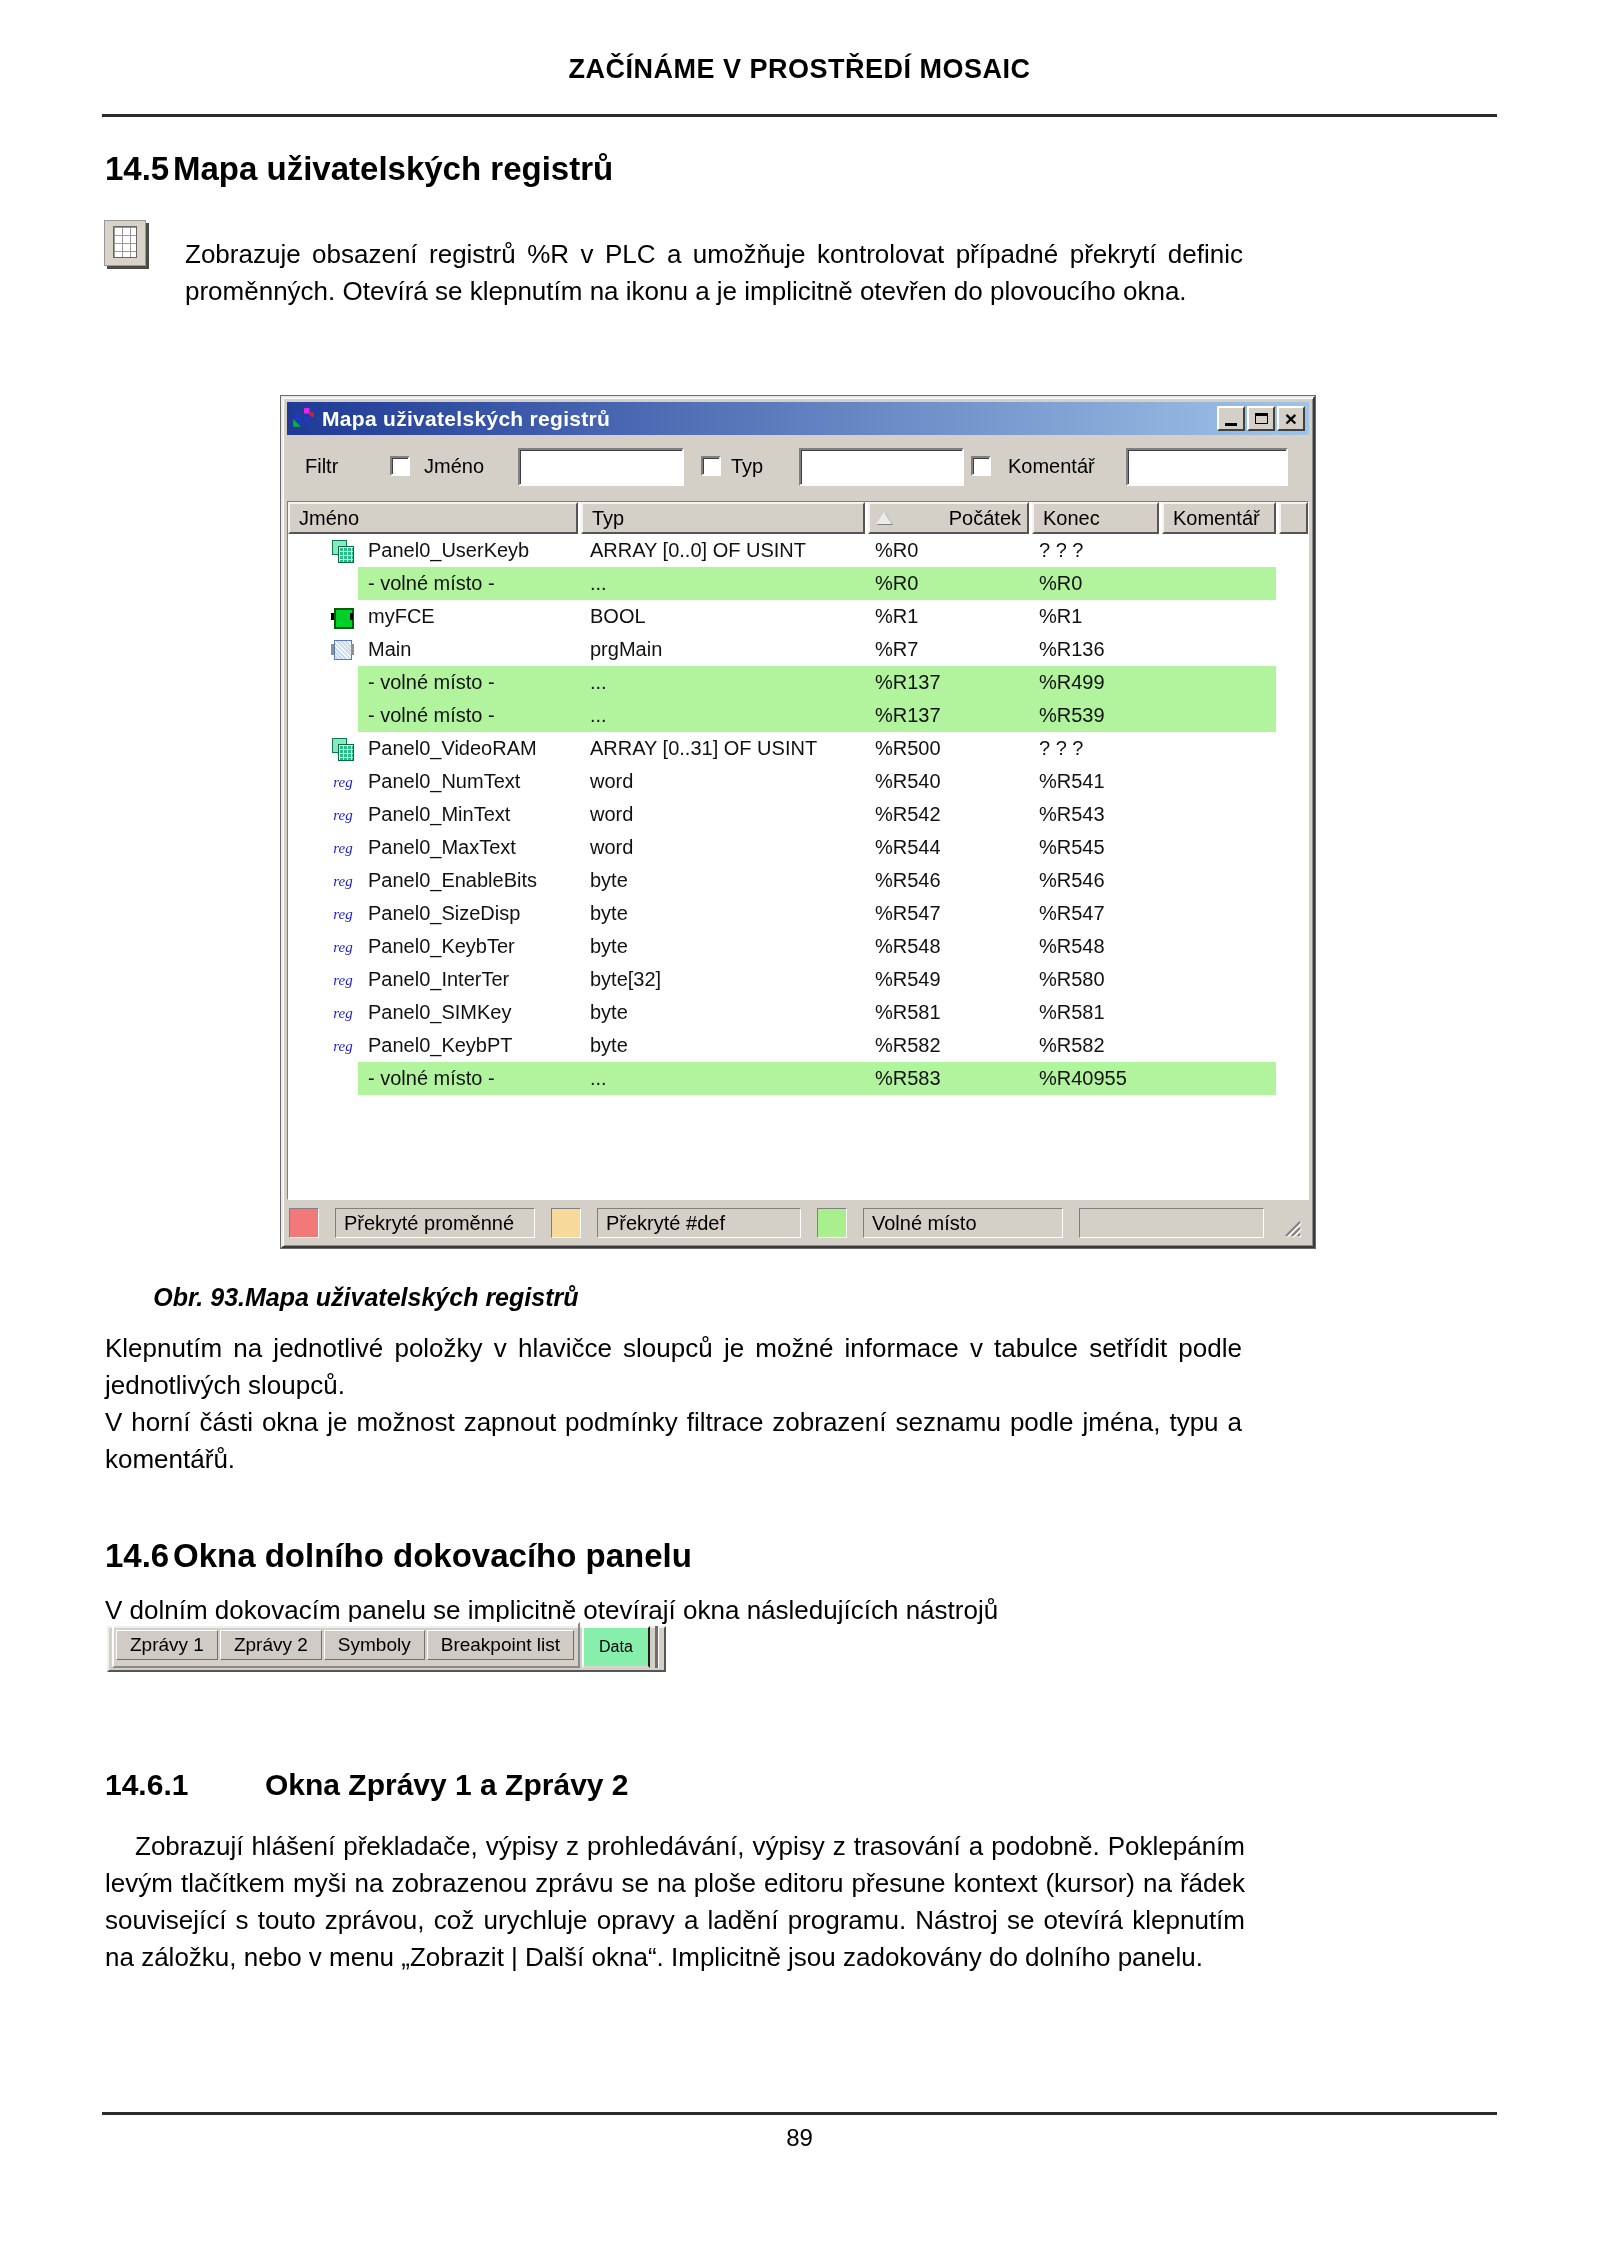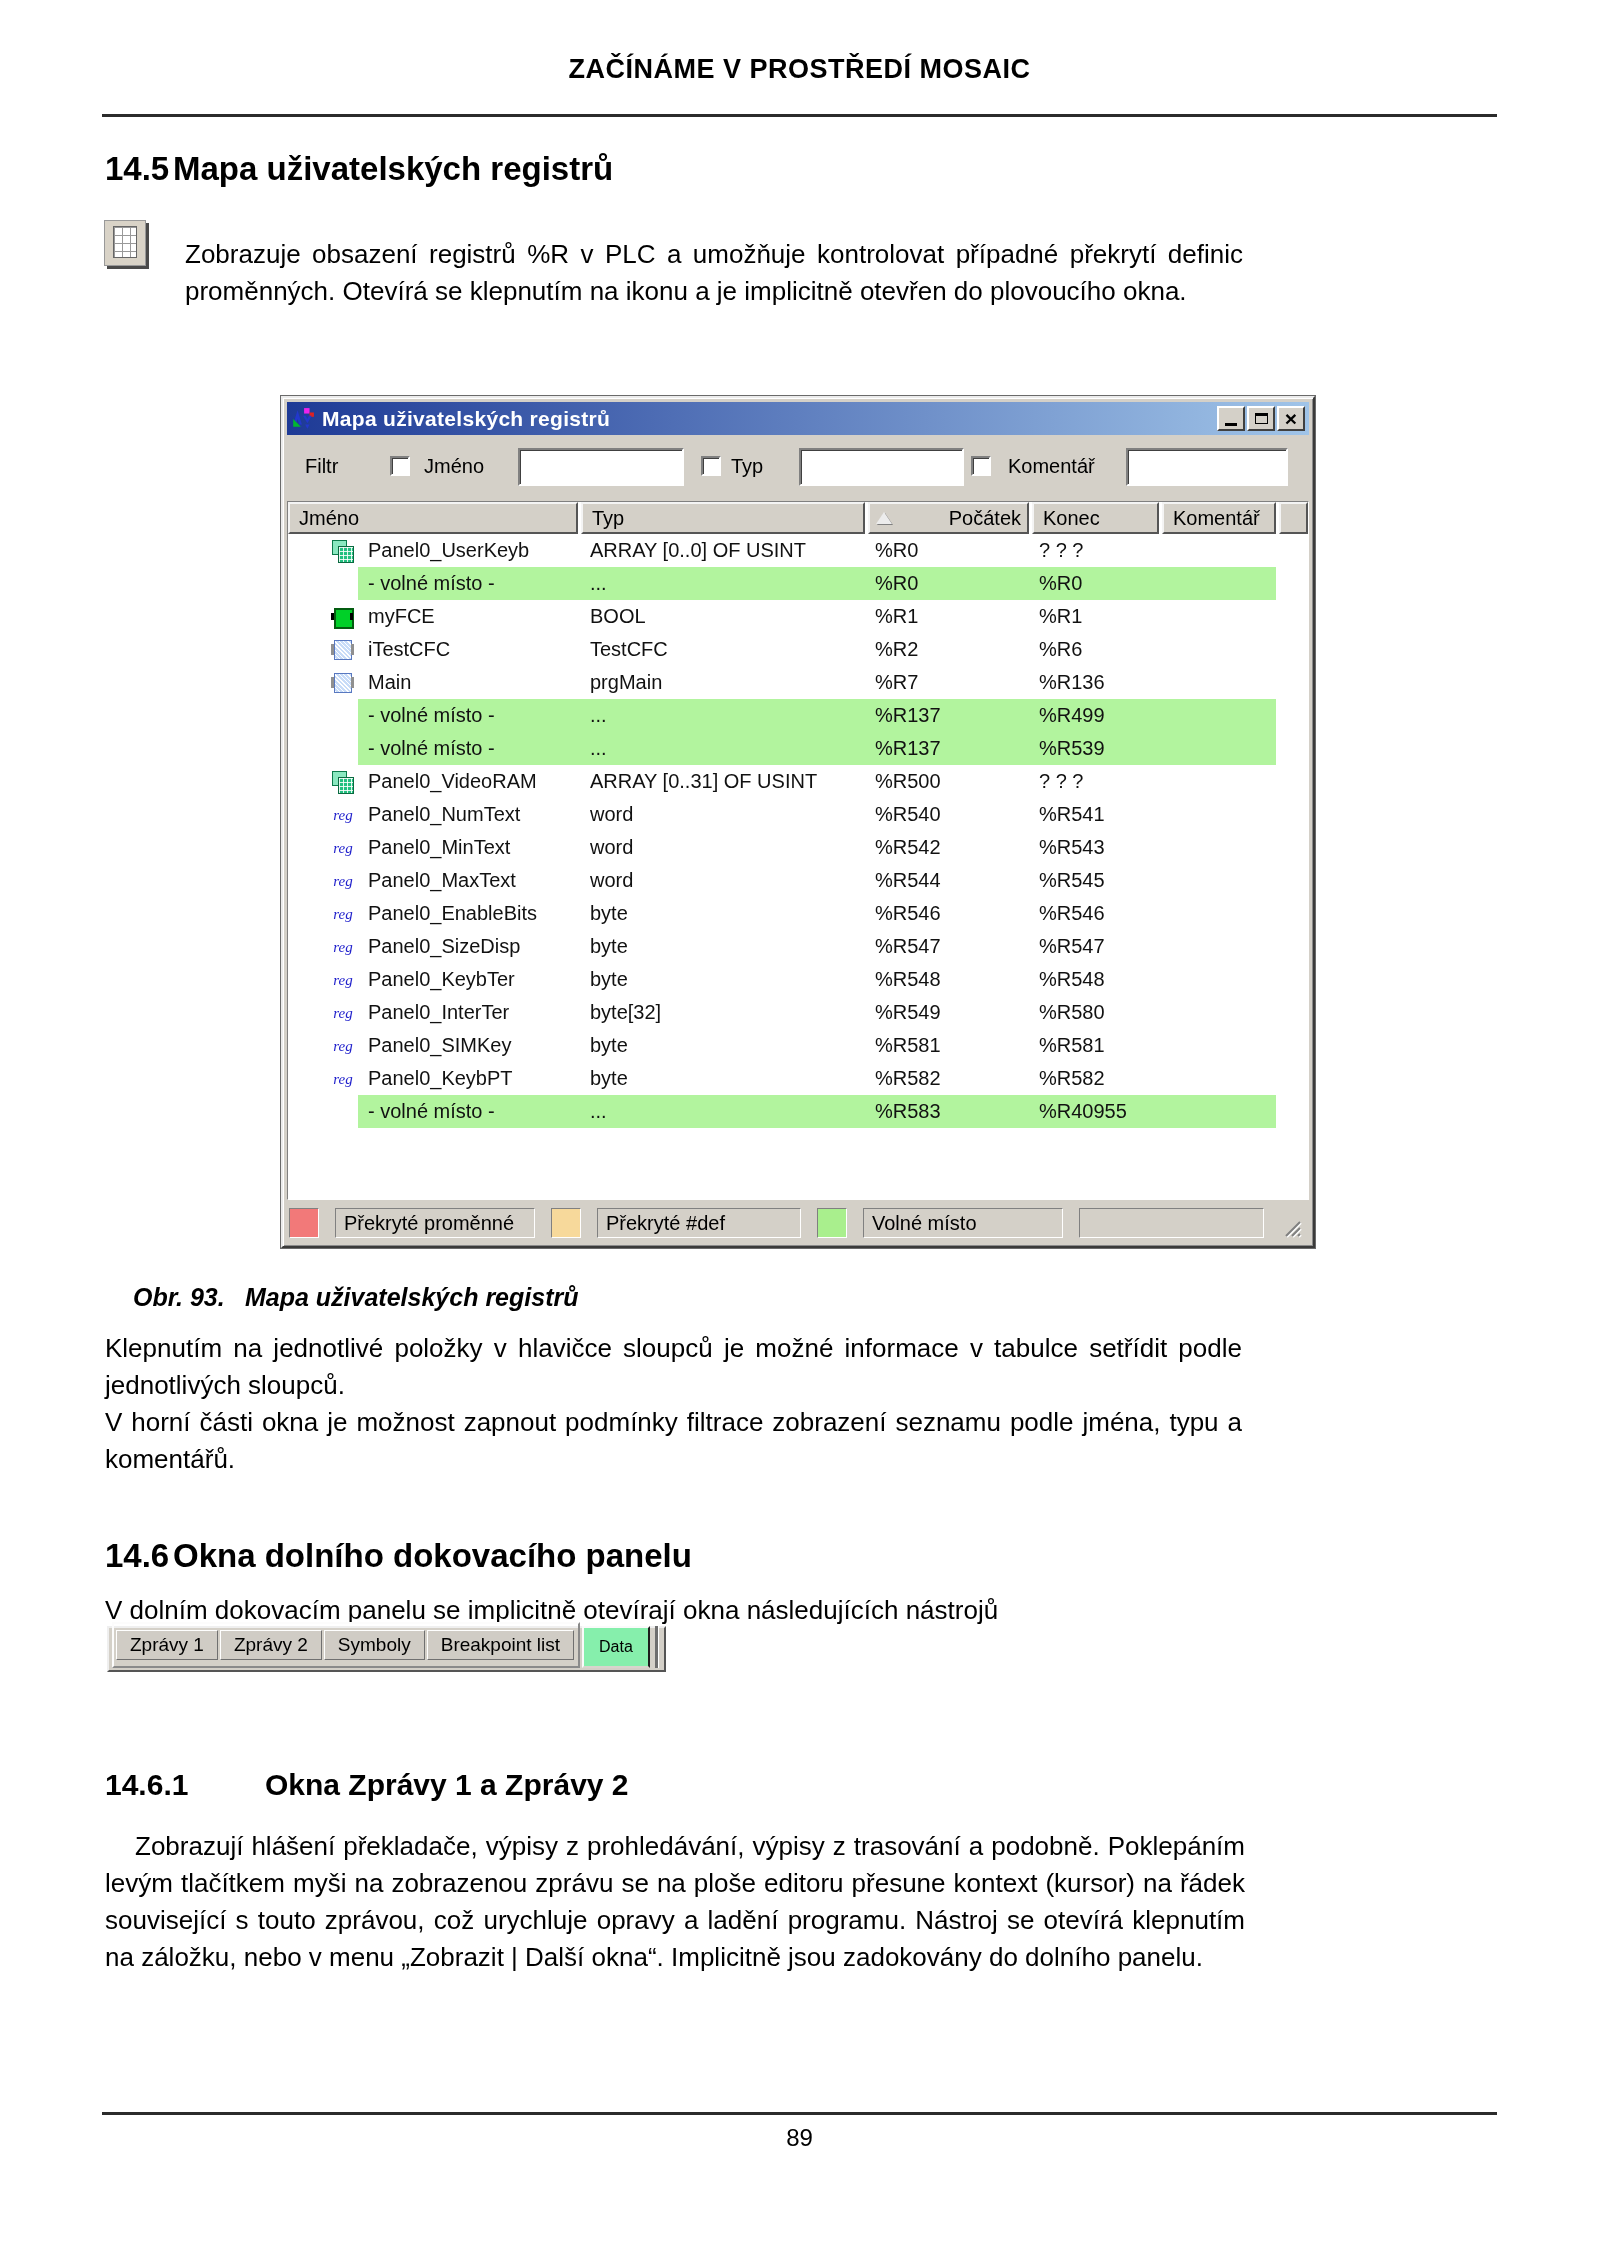--- a/index.html
+++ b/index.html
@@ -23,21 +23,21 @@
 
   .bodytext { font-size:26px; line-height:37px; text-align:justify; }
   #intro       { top:236px;  left:185px; width:1058px; }
   #para1       { top:1330px; left:105px; width:1137px; }
   #para2       { top:1404px; left:105px; width:1137px; }
   #s146-intro  { top:1592px; left:105px; width:1180px; text-align:left; white-space:nowrap; }
   #s1461-body  { top:1828px; left:105px; width:1140px; text-indent:30px; }
 
   .caption { top:1283px; left:133px; display:flex; font-size:25px;
              font-weight:bold; font-style:italic; }
-  .caption .cap-label { width:112px; }
+  .caption .cap-label { width:112px;text-align:right; }
 
   
   .doc-icon { top:220px; left:104px; width:42px; height:46px; background:#d9d3c7;
               border:1px solid #999; box-shadow:3px 3px 0 #4a4a4a; padding:5px 8px 7px 8px; }
   .doc-icon .grid-glyph { width:100%; height:100%; background:#fff; border:1px solid #666;
       background-image:linear-gradient(#999 1px,transparent 1px),
                        linear-gradient(90deg,#999 1px,transparent 1px);
       background-size:8px 8px; }
 
   
@@ -228,31 +228,20 @@
       <span class="ind"></span>
       <span class="row-icon ic-fb"></span>
       <span class="txt">myFCE</span>
     </div>
     <div class="c-typ">BOOL</div>
     <div class="c-poc">%R1</div>
     <div class="c-kon">%R1</div>
     <div class="c-kom"></div>
   </div>
 
-  <div class="trow">
-    <div class="c-name">
-      <span class="ind"></span>
-      <span class="row-icon ic-chip"></span>
-      <span class="txt">iTestCFC</span>
-    </div>
-    <div class="c-typ">TestCFC</div>
-    <div class="c-poc">%R2</div>
-    <div class="c-kon">%R6</div>
-    <div class="c-kom"></div>
-  </div>
 
   <div class="trow">
     <div class="c-name">
       <span class="ind"></span>
       <span class="row-icon ic-chip"></span>
       <span class="txt">Main</span>
     </div>
     <div class="c-typ">prgMain</div>
     <div class="c-poc">%R7</div>
     <div class="c-kon">%R136</div>

